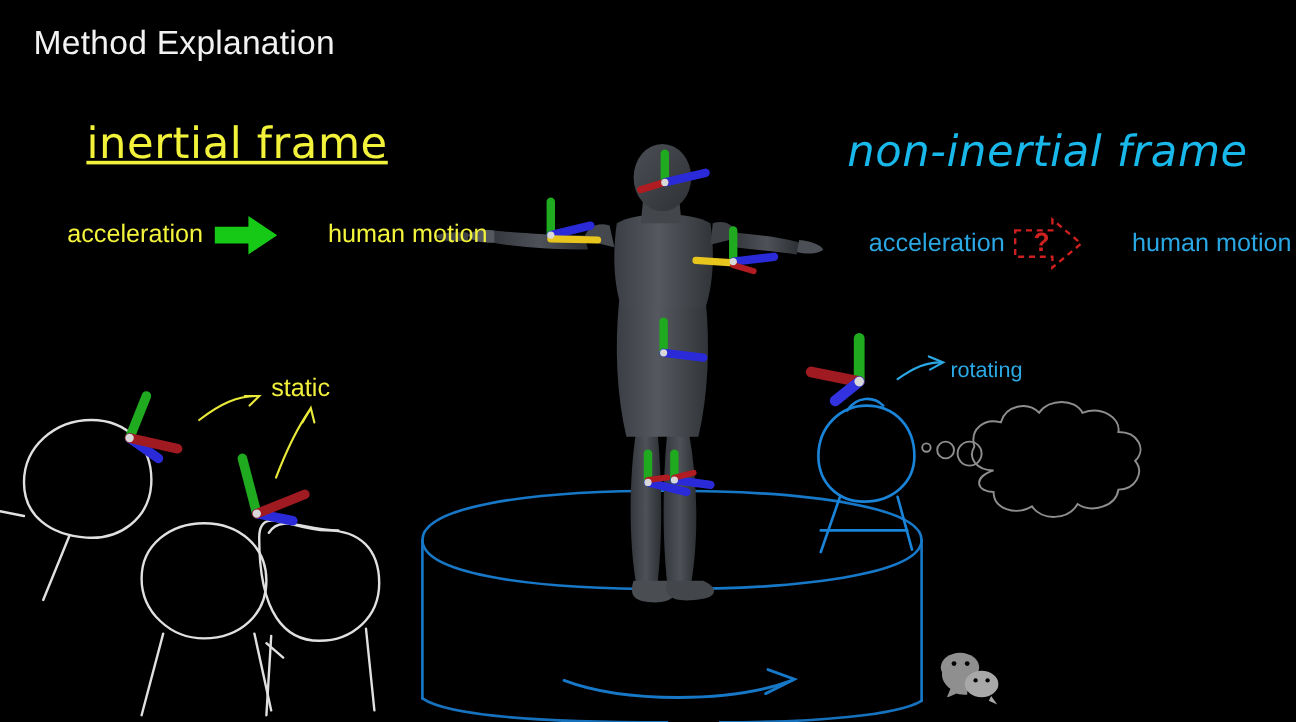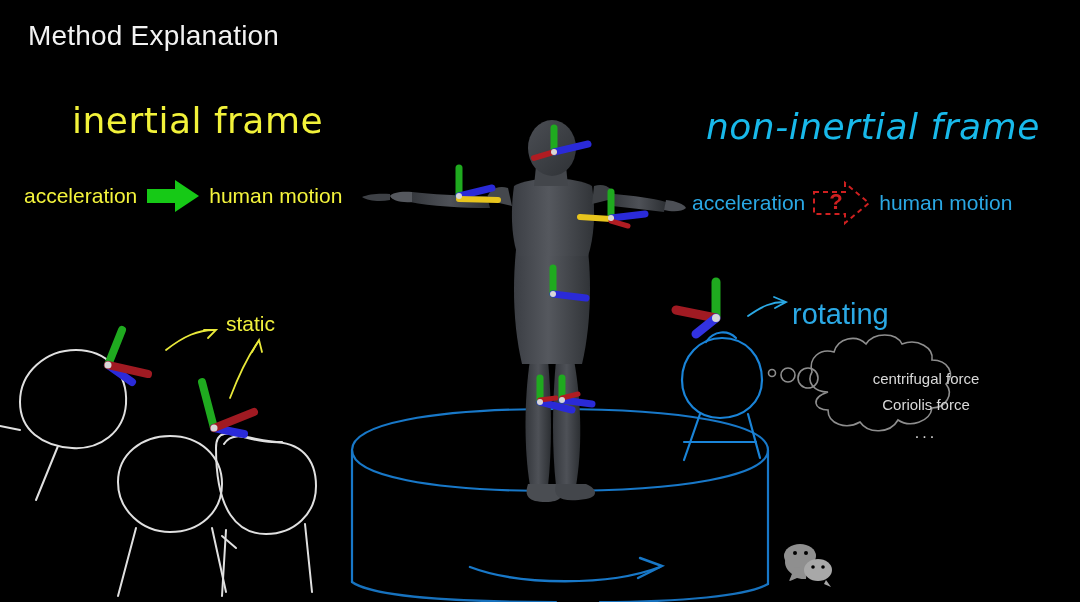--- a/index.html
+++ b/index.html
@@ -12,46 +12,46 @@
   #page-title{
     left:28px;top:20px;color:#f2f2f2;font-size:28px;letter-spacing:.2px;
     font-family:"Liberation Sans",sans-serif;font-weight:400;white-space:nowrap;
   }
 
   
   .frame-heading{
     font-family:"DejaVu Sans",sans-serif;font-size:36px;font-weight:400;
     white-space:nowrap;letter-spacing:.5px;
   }
-  #inertial-heading{left:72px;top:100px;color:#f2f23a;}
+  #inertial-heading{left:72px;top:100px;color:#f2f23a;text-decoration:underline;}
   #noninertial-heading{left:706px;top:106px;color:#18b9ea;font-style:italic;}
 
   
   .relation-row{display:flex;align-items:center;white-space:nowrap;}
-  .rel-label{font-size:21px;font-family:"Liberation Sans",sans-serif;}
+  .rel-label{font-size:21px;font-family:"Liberation Sans",sans-serif;margin-left:32px;}
   #inertial-relation{left:24px;top:178px;}
   #inertial-relation .rel-label{color:#f4f43c;}
   #noninertial-relation{left:692px;top:180px;}
   #noninertial-relation .rel-label{color:#2aa8e4;}
 
   
   .green-arrow{position:relative;width:56px;height:36px;margin:0 8px;}
   .green-arrow svg{display:block;}
 
   
   .q-arrow{position:relative;width:62px;height:46px;margin:0 6px;}
   .q-arrow svg{display:block;}
   .q-mark{
     position:absolute;left:18px;top:9px;color:#cf2020;font-size:22px;
     font-family:"Liberation Sans",sans-serif;font-weight:700;
   }
 
   
   #static-label{left:226px;top:312px;color:#efef3c;font-size:21px;font-family:"Liberation Sans",sans-serif;text-align:center;}
-  #rotating-label{left:792px;top:298px;color:#2ba9e5;font-size:29px;font-family:"Liberation Sans",sans-serif;}
+  #rotating-label{left:792px;top:298px;color:#2ba9e5;font-size:18px;font-family:"Liberation Sans",sans-serif;}
 
   
   #thought-text{
     left:836px;top:366px;width:180px;text-align:center;color:#d9d9d9;
     font-size:15px;line-height:26px;font-family:"Liberation Sans",sans-serif;
   }
   #thought-text .dots{letter-spacing:3px;font-size:16px;display:block;margin-top:2px;}
 
   
   #watermark{
@@ -295,20 +295,15 @@
       </svg>
       <span class="q-mark">?</span>
     </span>
     <span class="rel-label">human motion</span>
   </div>
 
   <div class="abs" id="static-label">static</div>
 
   <div class="abs" id="rotating-label">rotating</div>
 
-  <div class="abs" id="thought-text">
-    <div>centrifugal force</div>
-    <div>Coriolis force</div>
-    <span class="dots">...</span>
-  </div>
 
 
 </div>
 
 </body></html>

